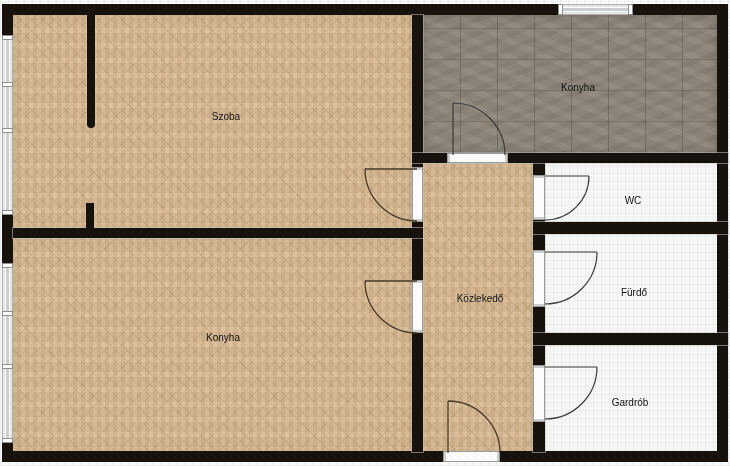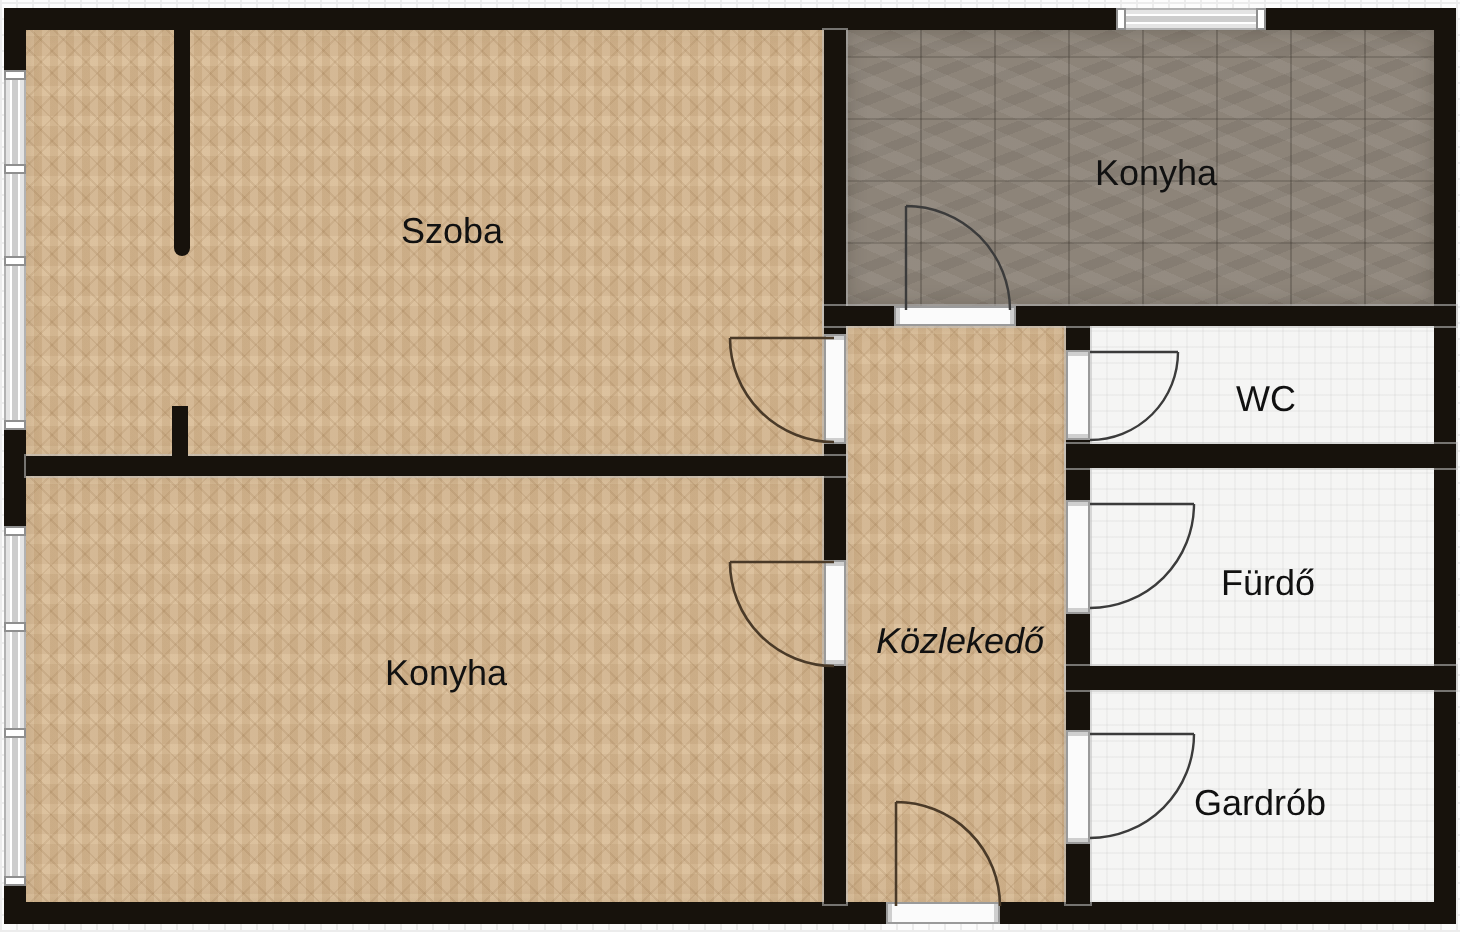--- a/index.html
+++ b/index.html
@@ -68,21 +68,21 @@
   .win-tick{
     position:absolute; box-sizing:border-box;
     background:#ffffff; border:1px solid #8f8f8f;
   }
   .window-v .win-tick{left:0; width:11px; height:5px;}
   .window-h .win-tick{top:0; height:11px; width:5px;}
 
   
   .room-label{
     position:absolute; transform:translate(-50%,-50%);
-    font-size:18px; color:var(--label-text,#111111); white-space:nowrap;
+    font-size:10px; color:var(--label-text,#111111); white-space:nowrap;
   }
 
   
   svg.overlay{position:absolute; left:0; top:0; pointer-events:none;}
   .swing{fill:none; stroke:var(--door-arc,#4a3a28); stroke-width:1.3px;}
   .swing-dark{fill:none; stroke:#3b3b3b; stroke-width:1.2px;}
 </style>
 </head>
 <body>
 
@@ -141,18 +141,18 @@
     <path class="swing-dark" d="M453,155 L453,103 M453,103 A52,52 0 0 1 505,155"></path>
     <path class="swing" d="M448,453 L448,401 M448,401 A52,52 0 0 1 500,453"></path>
     <path class="swing-dark" d="M545,176 L589,176 M589,176 A44,44 0 0 1 545,220"></path>
     <path class="swing-dark" d="M545,252 L597,252 M597,252 A52,52 0 0 1 545,304"></path>
     <path class="swing-dark" d="M545,367 L597,367 M597,367 A52,52 0 0 1 545,419"></path>
   </svg>
 
   <div class="room-label" style="left:226px; top:116px;">Szoba</div>
   <div class="room-label" style="left:578px; top:87px;">Konyha</div>
   <div class="room-label" style="left:633px; top:200px;">WC</div>
-  <div class="room-label" style="left:480px; top:321px;font-style:italic;">Közlekedő</div>
+  <div class="room-label" style="left:480px; top:298px;">Közlekedő</div>
   <div class="room-label" style="left:634px; top:292px;text-align:right;">Fürdő</div>
   <div class="room-label" style="left:630px; top:402px;">Gardrób</div>
   <div class="room-label" style="left:223px; top:337px;">Konyha</div>
 
 </div>
 
 </body></html>

